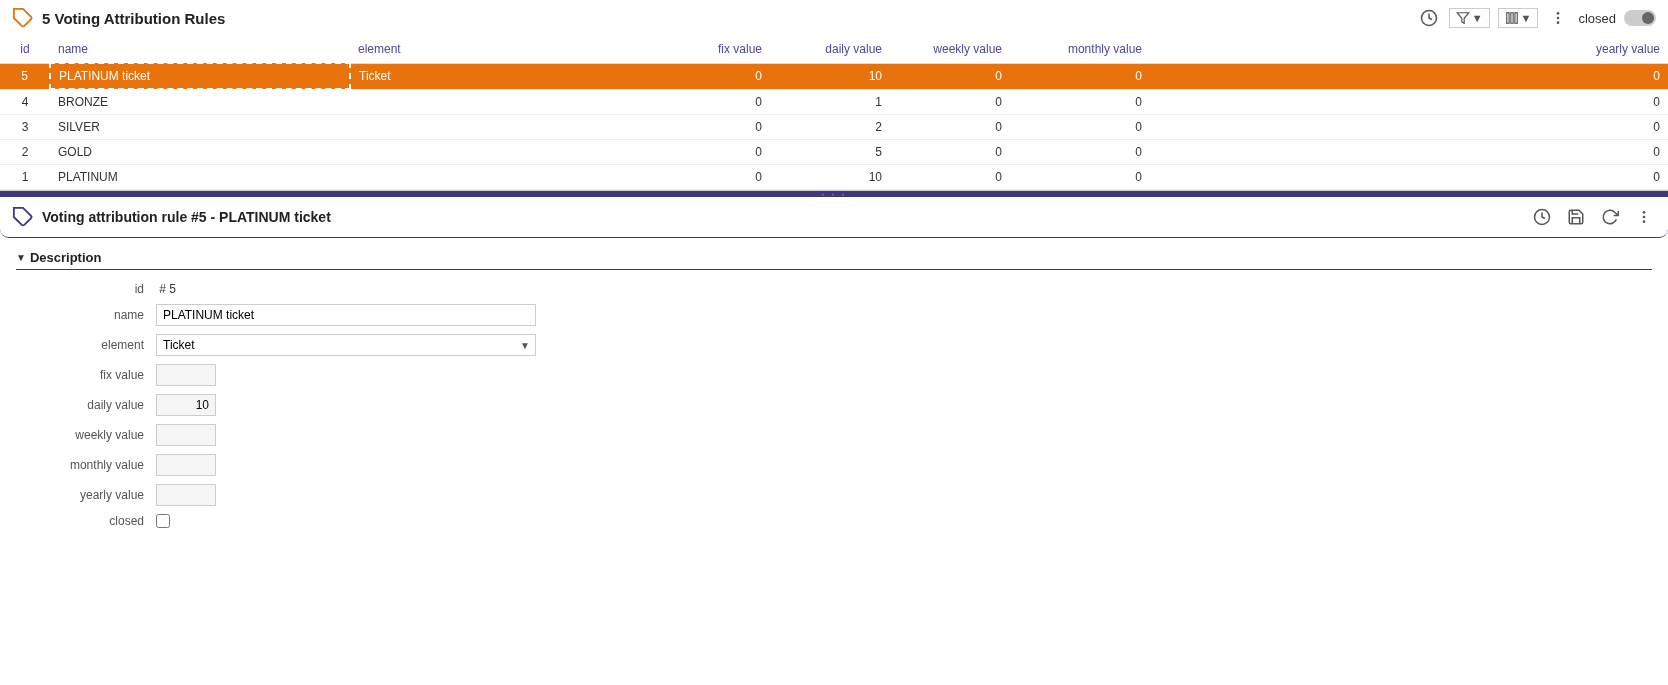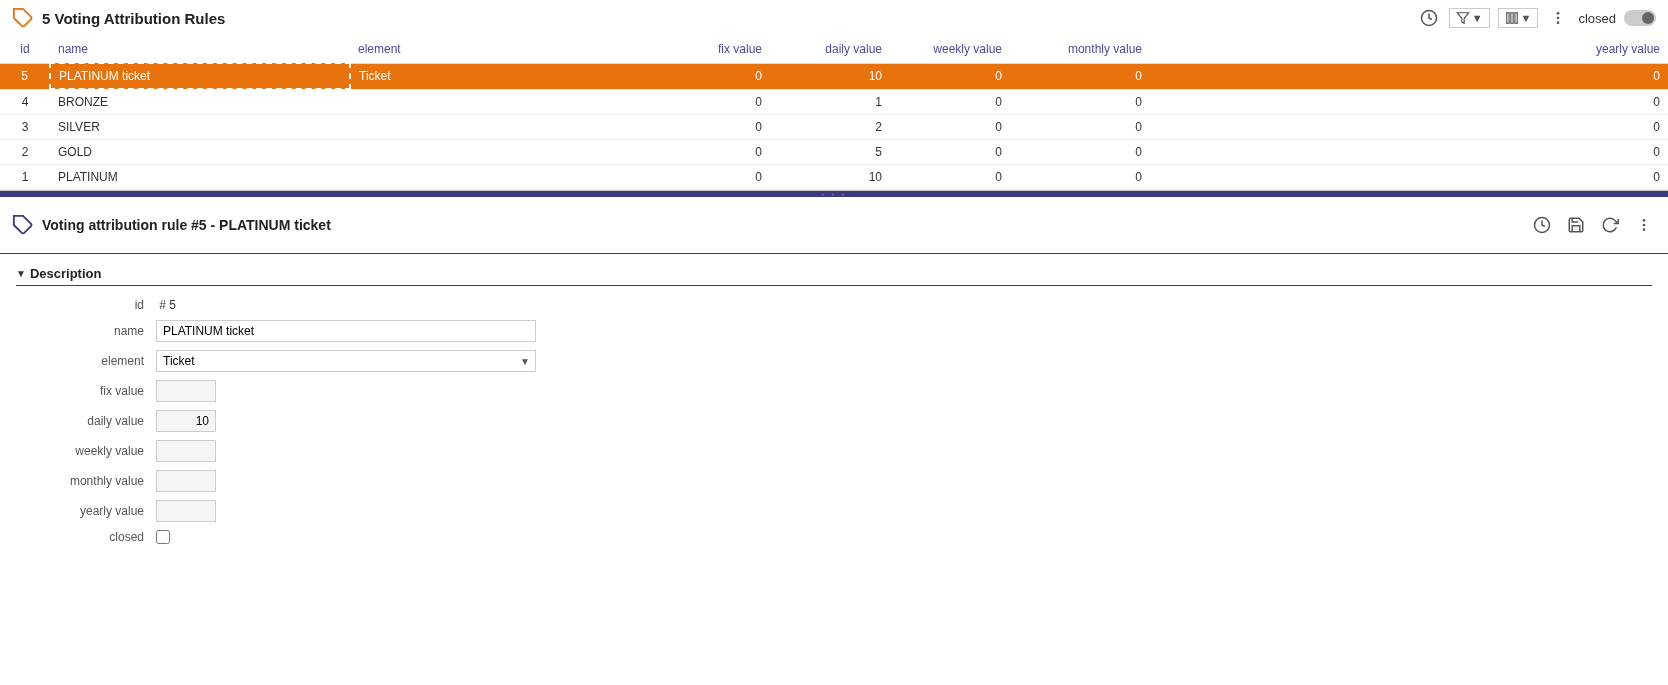--- a/index.html
+++ b/index.html
@@ -50,22 +50,23 @@
     .resizer {
       height: 6px; background: #3a3a7c; cursor: row-resize;
       display: flex; align-items: center; justify-content: center;
     }
     .resizer-dots { color: #aaa; font-size: 10px; letter-spacing: 2px; }
 
     
     .bottom-panel { padding: 0; }
     .bottom-header {
       display: flex; align-items: center; justify-content: space-between;
-      padding: 16px 12px; border-bottom: 1px solid #3a3a7c;
+      padding: 8px 12px; border-bottom: 1px solid #3a3a7c;
       background: #fff;
+      border-radius: 9px;
     }
     .bottom-header-left { display: flex; align-items: center; gap: 8px; }
     .bottom-header-title { font-size: 14px; font-weight: bold; color: #222; }
     .bottom-header-right { display: flex; align-items: center; gap: 10px; }
 
     
     .description-section { padding: 8px 16px; }
     .section-header {
       display: flex; align-items: center; gap: 4px;
       font-size: 13px; font-weight: bold; color: #222;

